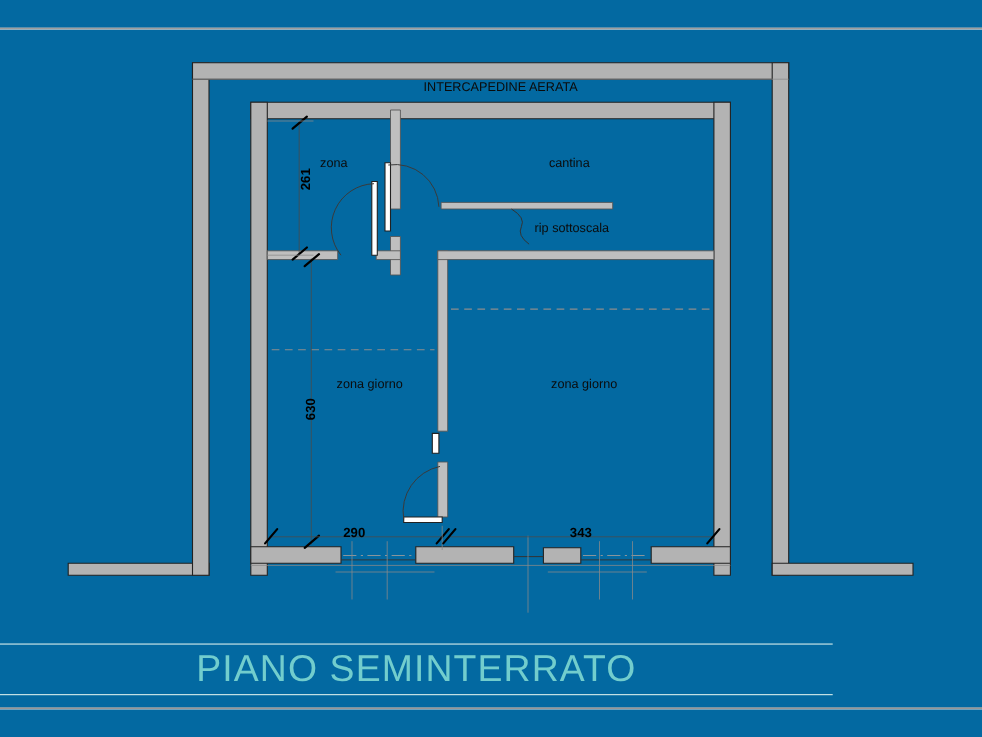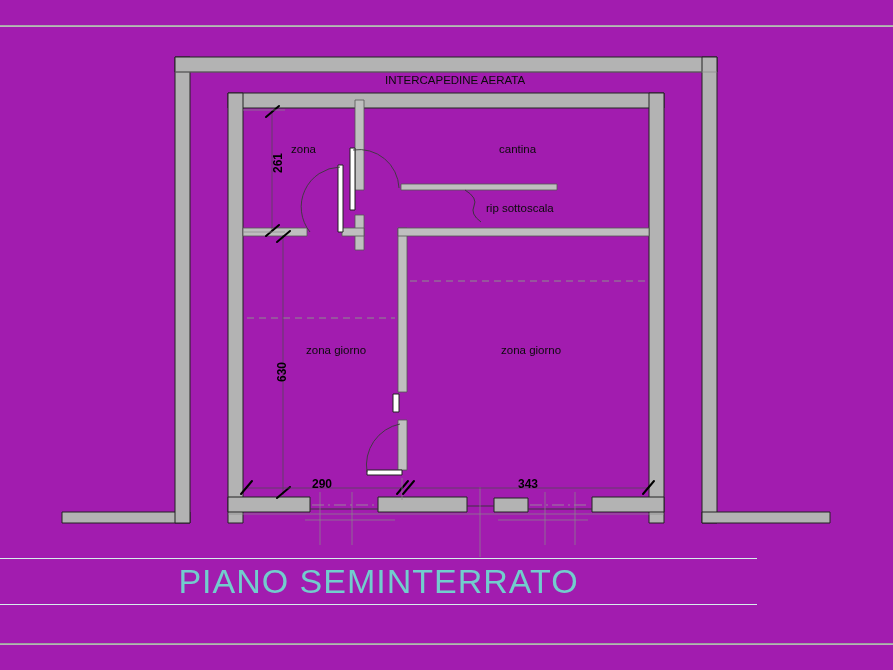--- a/index.html
+++ b/index.html
@@ -11,39 +11,39 @@
     font-family: "Liberation Sans", sans-serif;
     width: 893px;
     height: 670px;
     overflow: hidden;
     position: relative;
   }
   #page {
     position: relative;
     width: 893px;
     height: 670px;
-    background: #a21caf;
+    background: #0369a1;
   }
   .rule-top {
     position: absolute;
     left: 0;
     top: 25px;
     width: 893px;
     height: 2px;
     background: linear-gradient(to bottom, #b7b7b7 0%, #9a9a9a 50%, #d8d8d8 100%);
   }
   #plan-svg {
     position: absolute;
     left: 0;
     top: 0;
   }
   .title-band {
     position: absolute;
     left: 0;
-    top: 558px;
+    top: 585px;
     width: 757px;
     height: 47px;
     border-top: 1px solid #d7eeec;
     border-bottom: 1px solid #d7eeec;
     box-sizing: border-box;
     display: flex;
     align-items: center;
     justify-content: center;
   }
   .title-band .title-text {

